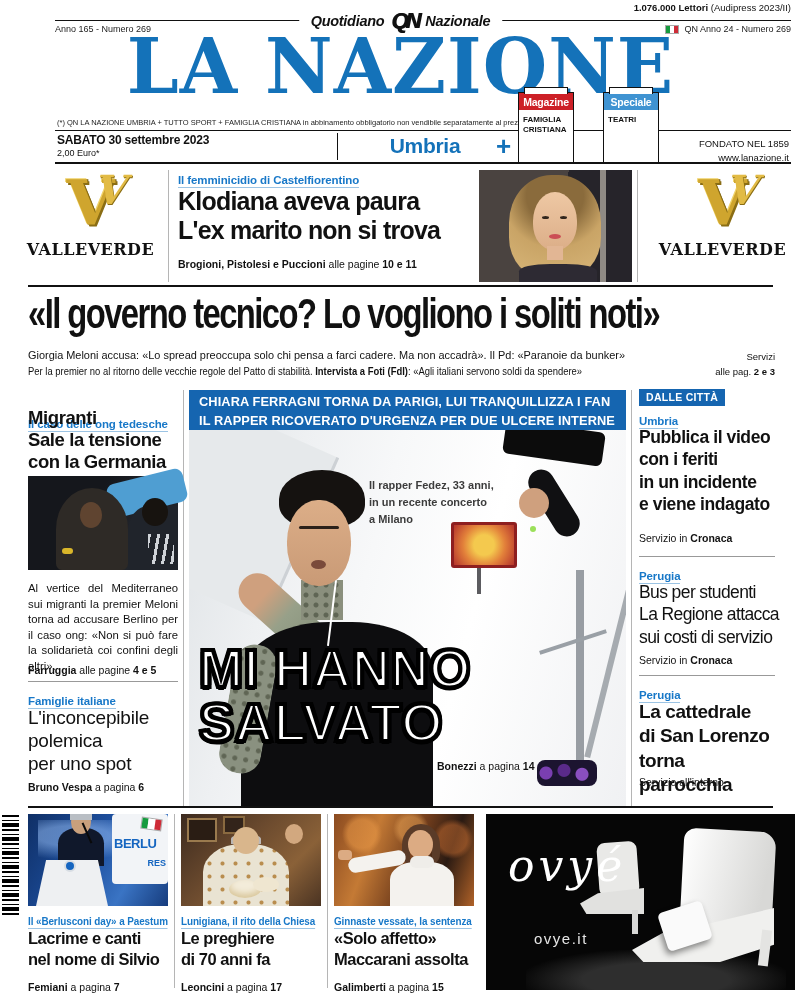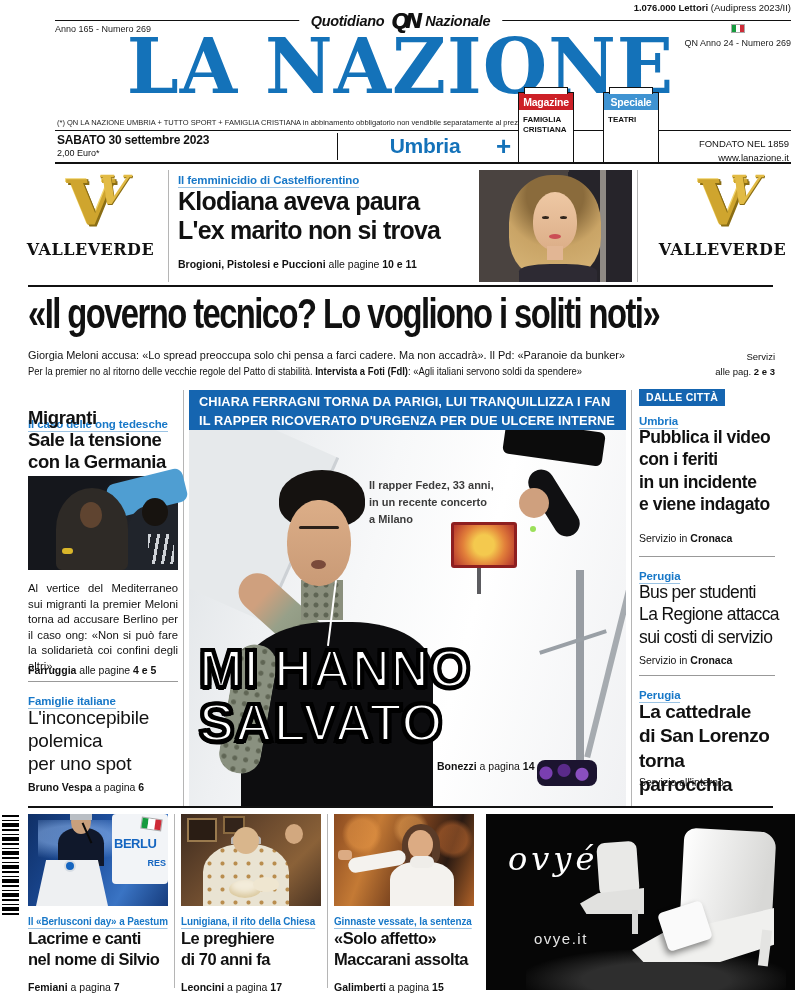--- a/index.html
+++ b/index.html
@@ -14,21 +14,21 @@
   
   #readers { top:2px; right:10px; font-size:9.5px; }
   #readers .bold { font-weight:bold; }
   #top-rule { top:20px; left:55px; right:10px; border-top:1.5px solid #111; }
   #qn-brand { top:8px; left:50%; transform:translateX(-50%); background:#fff; padding:0 12px;
               height:25px; display:flex; align-items:center; gap:7px; z-index:2; }
   #qn-brand .word { font-size:14.5px; font-weight:bold; font-style:italic; letter-spacing:-0.3px; }
   #qn-logo { font-size:22px; font-weight:bold; font-style:italic; letter-spacing:-3px;
              text-shadow:1px 0 #111; }
   #ed-left { top:24px; left:55px; font-size:9px; color:#222; }
-  #ed-right { top:24px; right:10px; font-size:9px; color:#222; display:flex; align-items:center; gap:5px;flex-direction:column; }
+  #ed-right { top:24px; right:10px; font-size:9px; color:#222; display:flex; align-items:center; gap:5px; }
   .flag { width:14px; height:9px; display:flex; border:0.5px solid #aaa; }
   .flag i { flex:1; } .flag .g{background:#169b3e;} .flag .w{background:#fff;} .flag .r{background:#ce2b37;}
 
   
   #masthead { top:28px; left:0; width:100%; text-align:center; z-index:1;
               font-family:"DejaVu Serif",serif; font-weight:bold; font-size:74px; line-height:1.05;
               color:#1472b9; letter-spacing:1px; transform:scaleY(1.03); }
   #legal { top:118px; left:57px; font-size:7.5px; white-space:nowrap; color:#222; }
 
   
@@ -278,21 +278,21 @@
   #bp3 .armc { left:14px; top:40px; width:58px; height:15px; border-radius:8px;
       background:#f4f2ee; transform:rotate(-10deg); }
   #bp3 .handc { left:4px; top:36px; width:14px; height:10px; border-radius:4px; background:#dcab83; }
 
   
   #ad-ovye { position:absolute; top:814px; left:486px; width:309px; height:176px; background:#060606;
       overflow:hidden; }
   #ad-ovye .sheen { left:40px; bottom:-20px; width:260px; height:60px;
       background:radial-gradient(ellipse,#2e2e2e 0 40%,transparent 75%); }
   #ad-brand { position:absolute; left:22px; top:26px; font-family:"DejaVu Serif",serif;
-      font-style:italic; font-size:32px; color:#fff; letter-spacing:4px; }
+      font-style:italic; font-size:44px; color:#fff; letter-spacing:4px; }
   #ad-site { position:absolute; left:48px; top:116px; font-size:15px; color:#e6e6e6;
       letter-spacing:1.5px; }
   #ad-ovye .shaft { left:196px; top:16px; width:92px; height:98px; border-radius:12px 16px 6px 6px;
       background:linear-gradient(100deg,#ffffff,#d8d8d6 85%); transform:rotate(3deg); }
   #ad-ovye .foot { left:146px; top:94px; width:142px; height:54px; background:#f0f0ee;
       clip-path:polygon(0 78%,26% 40%,52% 30%,100% 0,100% 68%,62% 100%,8% 100%); }
   #ad-ovye .heel { left:274px; top:116px; width:10px; height:36px; background:#e4e4e2;
       transform:rotate(7deg); }
   #ad-ovye .shaft2 { left:112px; top:28px; width:40px; height:54px; border-radius:8px;
       background:#e9e9e7; transform:rotate(-4deg); }

